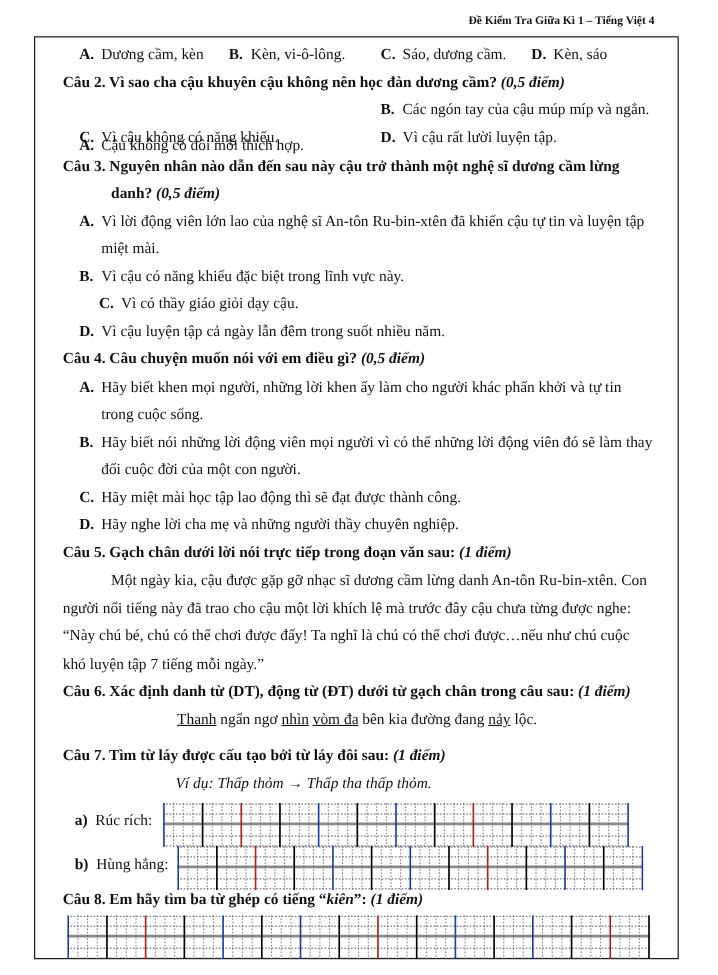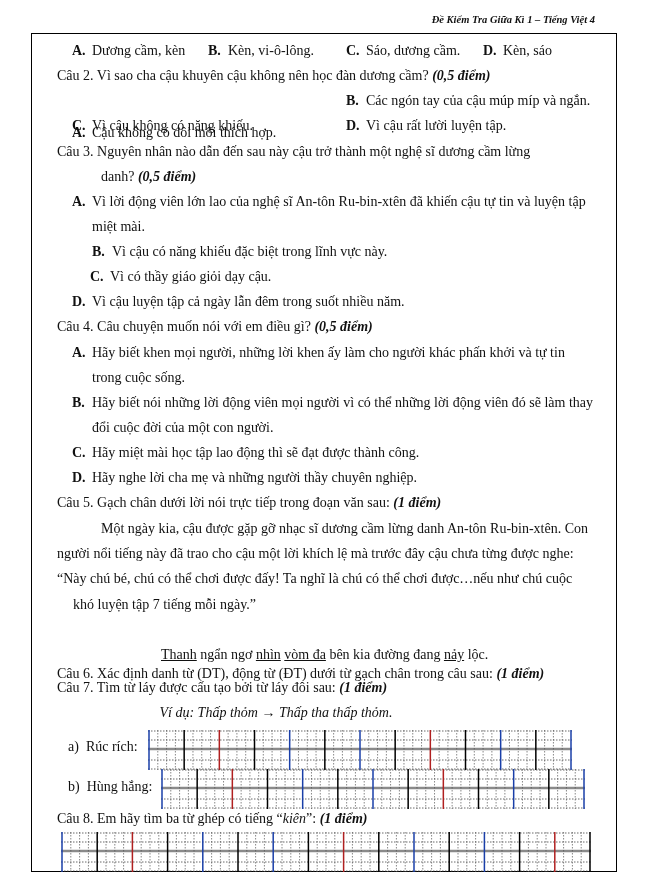--- a/index.html
+++ b/index.html
@@ -3,28 +3,28 @@
 <meta charset="utf-8">
 <style>
   html, body { margin: 0; padding: 0; background: #ffffff; }
   body {
     width: 653px; height: 886px; position: relative; overflow: hidden;
     font-family: "Liberation Serif", "DejaVu Serif", serif;
     color: #111;
   }
   .header {
     position: absolute; top: 14px; right: 58px;
-    font-size: 10.5px; font-weight: bold; font-style: italic;
+    font-size: 10.5px; font-weight: bold; 
   }
   .frame {
     position: absolute; left: 31px; top: 33px; width: 586px; height: 839px;
     border: 1.5px solid #000; box-sizing: border-box;
   }
   .line { position: absolute; font-size: 14px; white-space: nowrap; line-height: 18px; }
-  .q { font-weight: normal; }
+  .q { font-weight: bold; }
   .pts { font-style: italic; font-weight: bold; }
   .opt-letter { font-weight: bold; display: inline-block; width: 20px; }
   .u { text-decoration: underline; }
   .grid { position: absolute; height: 40px; }
   .grid svg { display: block; }
 </style>
 </head>
 <body>
 
 <div class="header">Đề Kiểm Tra Giữa Kì 1 – Tiếng Việt 4</div>
@@ -39,39 +39,39 @@
 <div class="line" style="left:57px;top:67px;"><span class="q">Câu 2. Vì sao cha cậu khuyên cậu không nên học đàn dương cầm?</span> <span class="pts">(0,5 điểm)</span></div>
 <div class="line" style="left:72px;top:92px;margin-top:32px;"><span class="opt-letter">A.</span><span>Cậu không có đôi môi thích hợp.</span></div>
 <div class="line" style="left:346px;top:92px;"><span class="opt-letter">B.</span><span>Các ngón tay của cậu múp míp và ngắn.</span></div>
 <div class="line" style="left:72px;top:117px;"><span class="opt-letter">C.</span><span>Vì cậu không có năng khiếu.</span></div>
 <div class="line" style="left:346px;top:117px;"><span class="opt-letter">D.</span><span>Vì cậu rất lười luyện tập.</span></div>
 
 <div class="line q" style="left:57px;top:143px;">Câu 3. Nguyên nhân nào dẫn đến sau này cậu trở thành một nghệ sĩ dương cầm lừng</div>
 <div class="line" style="left:101px;top:168px;"><span class="q">danh?</span> <span class="pts">(0,5 điểm)</span></div>
 <div class="line" style="left:72px;top:193px;"><span class="opt-letter">A.</span><span>Vì lời động viên lớn lao của nghệ sĩ An-tôn Ru-bin-xtên đã khiến cậu tự tin và luyện tập</span></div>
 <div class="line" style="left:92px;top:218px;">miệt mài.</div>
-<div class="line" style="left:72px;top:243px;margin-left:20px;"><span class="opt-letter">B.</span><span>Vì cậu có năng khiếu đặc biệt trong lĩnh vực này.</span></div>
+<div class="line" style="left:72px;top:243px;"><span class="opt-letter">B.</span><span>Vì cậu có năng khiếu đặc biệt trong lĩnh vực này.</span></div>
 <div class="line" style="left:72px;top:268px;margin-left:18px;"><span class="opt-letter">C.</span><span>Vì có thầy giáo giỏi dạy cậu.</span></div>
 <div class="line" style="left:72px;top:293px;"><span class="opt-letter">D.</span><span>Vì cậu luyện tập cả ngày lẫn đêm trong suốt nhiều năm.</span></div>
 
 <div class="line" style="left:57px;top:318px;"><span class="q">Câu 4. Câu chuyện muốn nói với em điều gì?</span> <span class="pts">(0,5 điểm)</span></div>
 <div class="line" style="left:72px;top:344px;"><span class="opt-letter">A.</span><span>Hãy biết khen mọi người, những lời khen ấy làm cho người khác phấn khởi và tự tin</span></div>
 <div class="line" style="left:92px;top:369px;">trong cuộc sống.</div>
 <div class="line" style="left:72px;top:394px;"><span class="opt-letter">B.</span><span>Hãy biết nói những lời động viên mọi người vì có thể những lời động viên đó sẽ làm thay</span></div>
 <div class="line" style="left:92px;top:419px;">đổi cuộc đời của một con người.</div>
 <div class="line" style="left:72px;top:444px;"><span class="opt-letter">C.</span><span>Hãy miệt mài học tập lao động thì sẽ đạt được thành công.</span></div>
 <div class="line" style="left:72px;top:469px;"><span class="opt-letter">D.</span><span>Hãy nghe lời cha mẹ và những người thầy chuyên nghiệp.</span></div>
 
 <div class="line" style="left:57px;top:494px;"><span class="q">Câu 5. Gạch chân dưới lời nói trực tiếp trong đoạn văn sau:</span> <span class="pts">(1 điểm)</span></div>
 <div class="line" style="left:101px;top:520px;">Một ngày kia, cậu được gặp gỡ nhạc sĩ dương cầm lừng danh An-tôn Ru-bin-xtên. Con</div>
 <div class="line" style="left:57px;top:545px;text-align:right;">người nổi tiếng này đã trao cho cậu một lời khích lệ mà trước đây cậu chưa từng được nghe:</div>
 <div class="line" style="left:57px;top:570px;">“Này chú bé, chú có thể chơi được đấy! Ta nghĩ là chú có thể chơi được…nếu như chú cuộc</div>
-<div class="line" style="left:57px;top:596px;margin-left:16px;">khó luyện tập 7 tiếng mỗi ngày.”</div>
-
-<div class="line" style="left:57px;top:621px;margin-top:44px;"><span class="q">Câu 6. Xác định danh từ (DT), động từ (ĐT) dưới từ gạch chân trong câu sau:</span> <span class="pts">(1 điểm)</span></div>
+<div class="line" style="left:57px;top:596px;">khó luyện tập 7 tiếng mỗi ngày.”</div>
+
+<div class="line" style="left:57px;top:621px;"><span class="q">Câu 6. Xác định danh từ (DT), động từ (ĐT) dưới từ gạch chân trong câu sau:</span> <span class="pts">(1 điểm)</span></div>
 <div class="line" style="left:161px;top:646px;"><span class="u">Thanh</span><span> ngẩn ngơ </span><span class="u">nhìn</span><span> </span><span class="u">vòm đa</span><span> bên kia đường đang </span><span class="u">nảy</span><span> lộc.</span></div>
 
 <div class="line" style="left:57px;top:679px;"><span class="q">Câu 7. Tìm từ láy được cấu tạo bởi từ láy đôi sau:</span> <span class="pts">(1 điểm)</span></div>
 <div class="line" style="left:0;width:552px;text-align:center;top:704px;font-style:italic;">Ví dụ: Thấp thỏm → Thấp tha thấp thỏm.</div>
 <div class="line" style="left:68px;top:738px;"><span class="q">a)</span>&nbsp;&nbsp;<span>Rúc rích:</span></div>
 <div class="grid" style="left:148px;top:730px;width:424px;">
     <svg width="424" height="40">
       <line x1="0" x2="424" y1="1" y2="1" stroke="#444" stroke-width="0.8" stroke-dasharray="1.5,1.5"></line>
       <line x1="0" x2="424" y1="10" y2="10" stroke="#444" stroke-width="0.8" stroke-dasharray="1.5,1.5"></line>
       <line x1="0" x2="424" y1="19" y2="19" stroke="#8a8a8a" stroke-width="2.5"></line>

